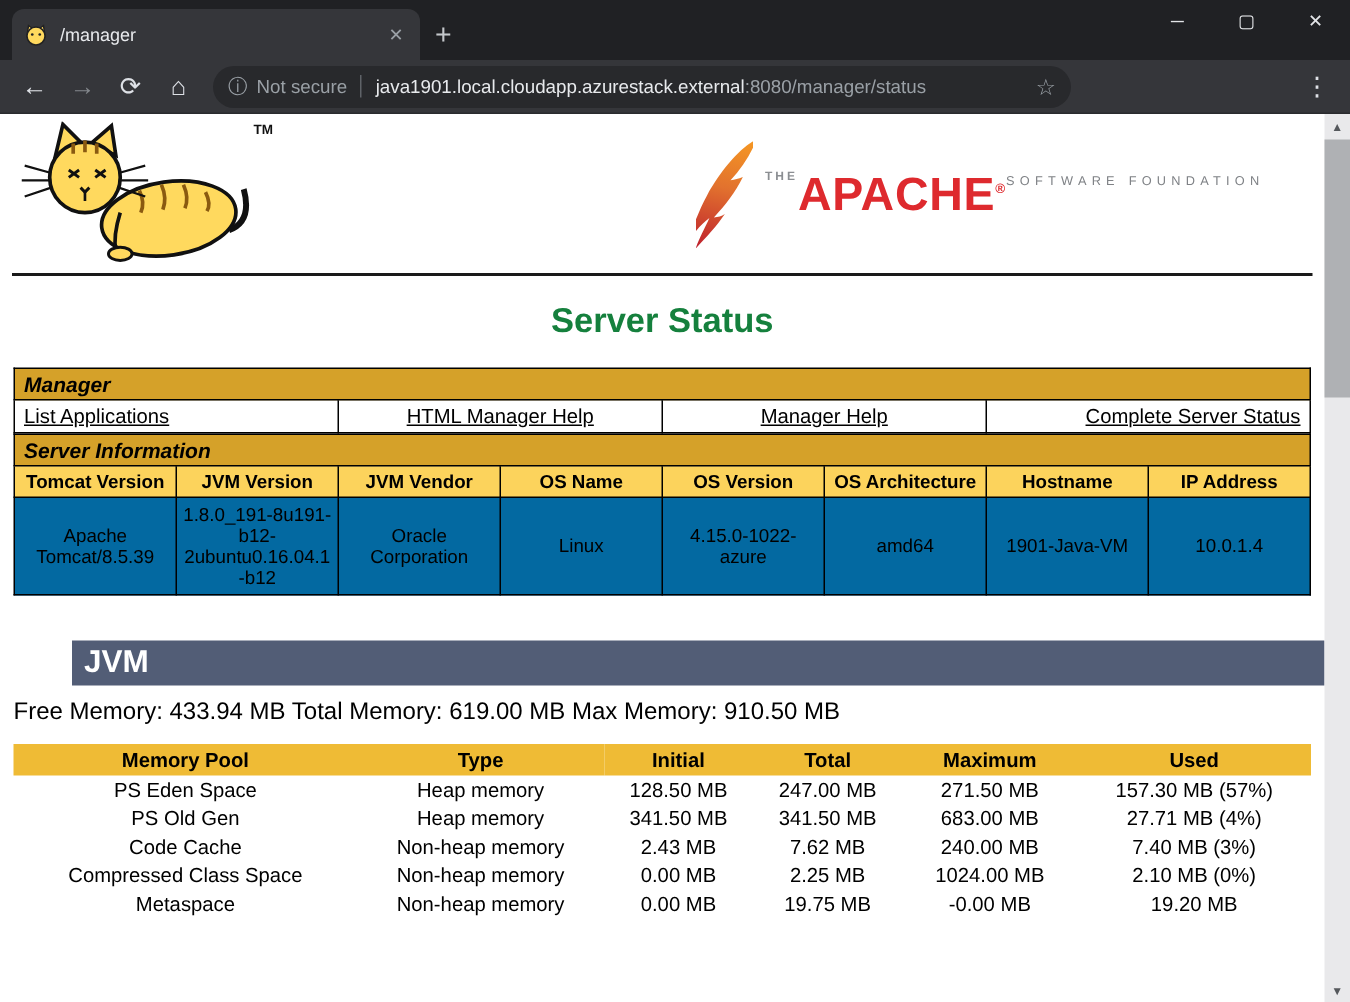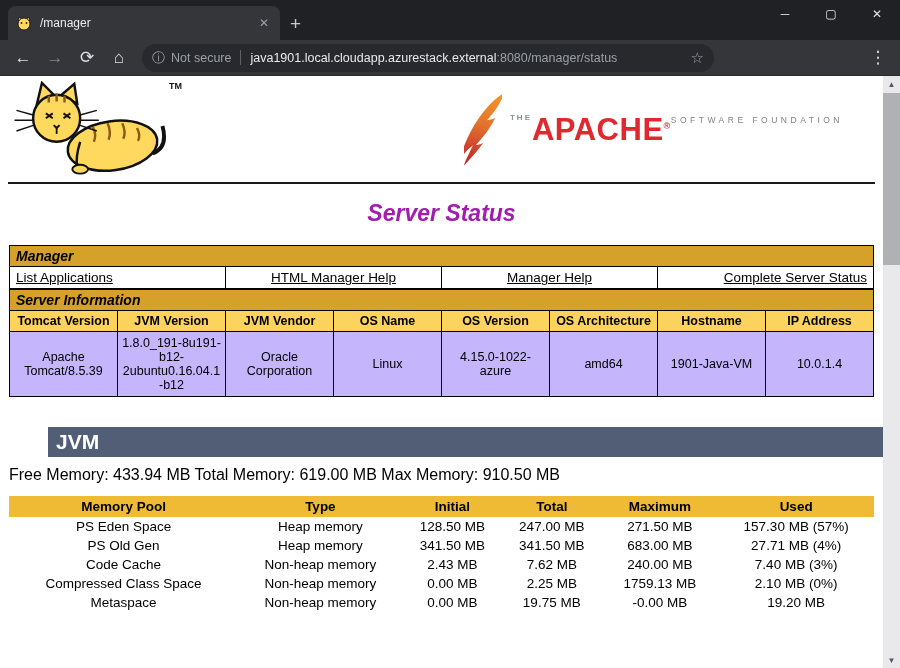--- a/index.html
+++ b/index.html
@@ -47,34 +47,34 @@
   .tm-mark { position:absolute; top:0; right:-4px; font-size:9px; font-weight:bold; color:#111; }
   .apache-logo { display:flex; align-items:center; gap:8px; }
   .apache-text { display:flex; flex-direction:row; line-height:1.05; }
   .apache-the { font-size:8px; letter-spacing:2px; color:#8B8E92; font-weight:bold; }
   .apache-name { font-size:31px; font-weight:bold; color:var(--apache_red,#DE2A2E); letter-spacing:0.5px; }
   .apache-reg { font-size:9px; vertical-align:super; }
   .apache-sub { font-size:8.5px; letter-spacing:3.5px; color:#7F8286; margin-top:2px; }
 
   .rule { border:0; border-top:2px solid #1a1a1a; margin:2px 8px 0; }
 
-  .page-title { text-align:center; font-size:23px; font-weight:bold; color:#a21caf; margin:16px 0 18px;font-style:italic; }
+  .page-title { text-align:center; font-size:23px; font-weight:bold; color:#15803d; margin:16px 0 18px; }
 
   table.bordered { width:calc(100% - 18px); margin:0 9px; border-collapse:collapse; table-layout:fixed; }
   table.bordered td { border:1.5px solid #000; }
   .section-cell { background:var(--section_header_bg,#D5A129); font-weight:bold; font-style:italic;
                   font-size:14px; padding:2px 6px; color:#000; }
   .link-cell { padding:3px 6px; font-size:13.5px; background:#fff; }
   .link-cell a { color:#000; }
   .al { text-align:left; } .ac { text-align:center; } .ar { text-align:right; }
 
   .si-table { margin-top:22px;padding-left:12px; }
   .hdr-cell { background:var(--column_header_bg,#FCD35C); font-weight:bold; text-align:center;
               font-size:12.5px; padding:3px 3px; color:#000; }
-  .val-cell { text-align:center; font-size:12.5px; padding:4px 3px; background:#c4b5fd; word-wrap:break-word; }
+  .val-cell { text-align:center; font-size:12.5px; padding:4px 3px; background:#0369a1; word-wrap:break-word; }
 
   .jvm-bar { margin-top:30px; background:var(--jvm_bar_bg,#525D76); color:#fff; font-weight:bold;
              font-size:21px; padding:3px 8px;margin-left:48px; }
   .mem-summary { font-size:16px; color:#000; margin:9px 9px 12px; }
 
   .mem-table { width:calc(100% - 18px); margin:0 9px; border-collapse:collapse; table-layout:fixed; }
   .mem-table th { background:var(--memory_header_bg,#EFBB35); font-weight:bold; font-size:13.5px;
                   padding:3px 2px; color:#000; }
   .mem-table td { text-align:center; font-size:13.5px; padding:2px 2px; color:#000; }
 
@@ -256,21 +256,21 @@
               <td>2.43 MB</td>
               <td>7.62 MB</td>
               <td>240.00 MB</td>
               <td>7.40 MB (3%)</td>
         </tr>
         <tr>
           <td>Compressed Class Space</td>
               <td>Non-heap memory</td>
               <td>0.00 MB</td>
               <td>2.25 MB</td>
-              <td>1759.13 MB</td>
+              <td>1024.00 MB</td>
               <td>2.10 MB (0%)</td>
         </tr>
         <tr>
           <td>Metaspace</td>
               <td>Non-heap memory</td>
               <td>0.00 MB</td>
               <td>19.75 MB</td>
               <td>-0.00 MB</td>
               <td>19.20 MB</td>
         </tr>

